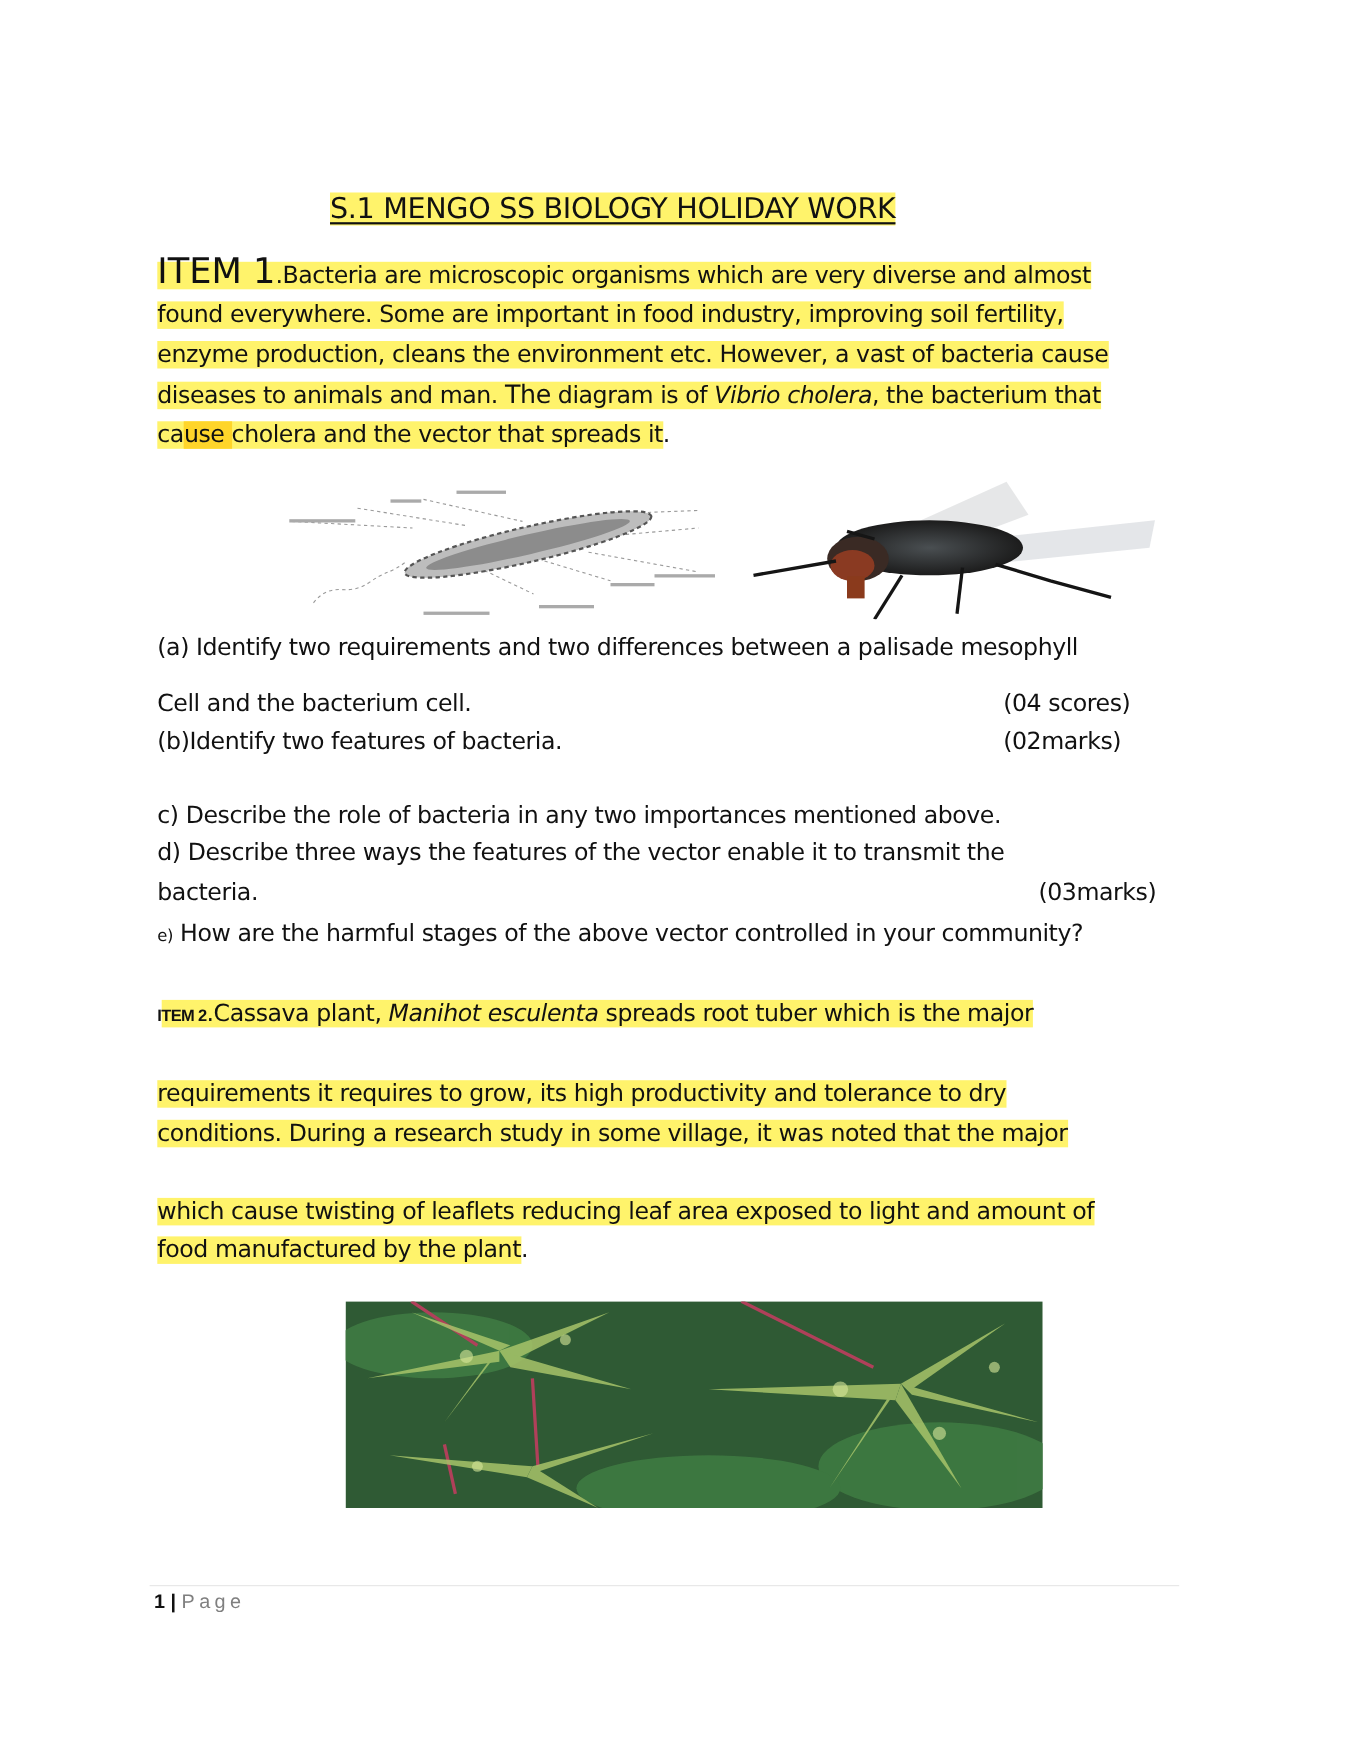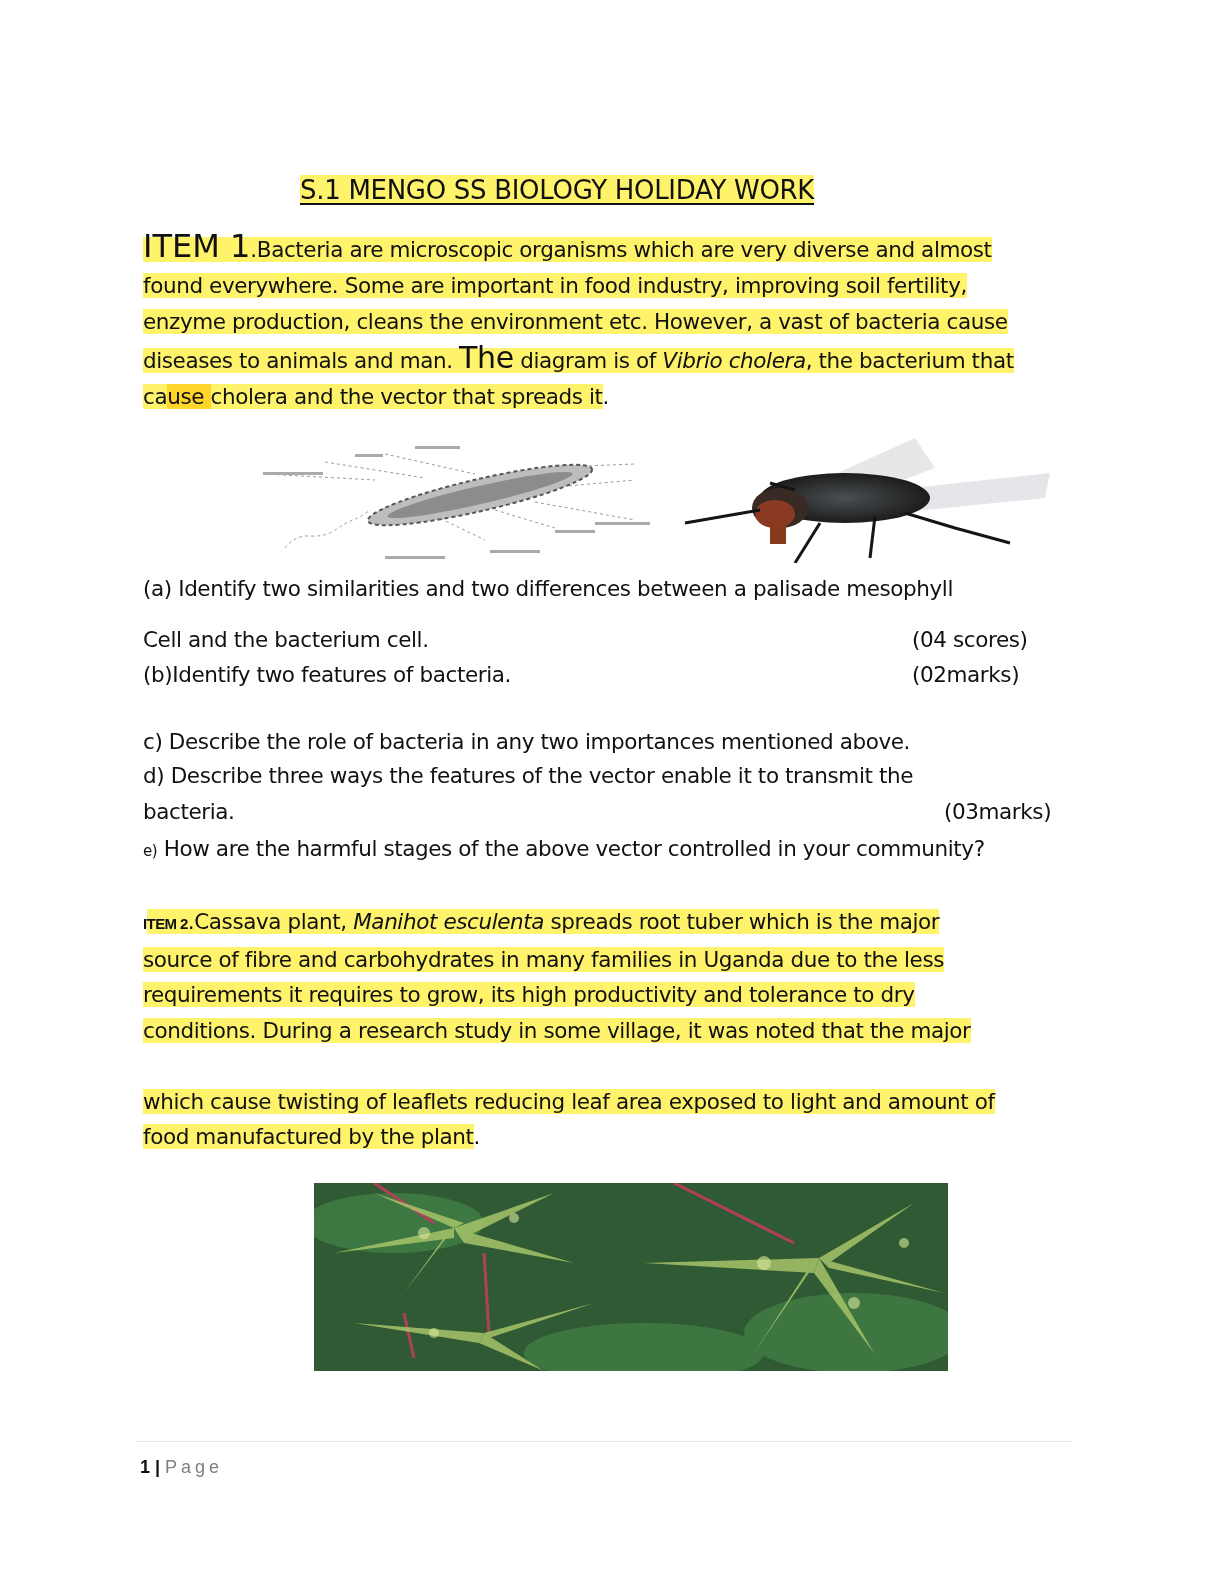--- a/index.html
+++ b/index.html
@@ -5,31 +5,31 @@
     html, body { margin: 0; padding: 0; background: #ffffff; }
     body { width: 1224px; height: 1584px; position: relative; overflow: hidden;
       font-family: "DejaVu Sans", sans-serif; color: #111; }
     .hl { background: #fff36b; }
     .hl2 { background: #ffd52a; }
     .title { position: absolute; left: 300px; top: 175px; font-size: 26px; letter-spacing: -0.3px;
       text-decoration: underline; text-decoration-thickness: 2px; text-underline-offset: 4px; }
     .para { position: absolute; left: 143px; font-size: 21.5px; letter-spacing: -0.4px; line-height: 36px; white-space: nowrap; }
     .item1 { top: 228px; }
     .item1 .big { font-size: 32px; letter-spacing: 0; }
-    .item1 .bigT { font-size: 30px; }
+    .item1 .bigT { font-size: 23px; }
     .q { position: absolute; left: 143px; font-size: 21.5px; letter-spacing: -0.4px; white-space: nowrap; }
     .score { position: absolute; font-size: 21.5px; letter-spacing: -0.4px; white-space: nowrap; }
     .smalle { font-size: 15px; }
     .item2 { top: 904px; line-height: 35.5px; }
     .item2 .lbl { font-family: "Liberation Sans", sans-serif; font-weight: bold; font-size: 15px; letter-spacing: -0.6px; }
     .fig-bact { position: absolute; left: 255px; top: 440px; width: 400px; height: 120px; }
     .fig-fly { position: absolute; left: 665px; top: 428px; width: 395px; height: 135px; }
     .fig-cassava { position: absolute; left: 314px; top: 1183px; width: 634px; height: 188px; overflow: hidden; }
     .footer-rule { position: absolute; left: 136px; top: 1441px; width: 936px; height: 1px; background: #e6e6e6; }
-    .footer { position: absolute; left: 140px; top: 1446px; font-family: "Liberation Sans", sans-serif; font-size: 18px; margin-top: 11px; }
+    .footer { position: absolute; left: 140px; top: 1446px; font-family: "Liberation Sans", sans-serif; font-size: 18px; }
     .footer .num { font-weight: bold; color: #111; }
     .footer .pg { color: #7f7f7f; letter-spacing: 4px; }
   </style>
 </head>
 <body>
 
 <div>
 
   <div class="title"><span class="hl">S.1 MENGO SS BIOLOGY HOLIDAY WORK</span></div>
 
@@ -85,35 +85,35 @@
       <g stroke="#151515" stroke-width="3" fill="none">
         <path d="M95 82 L20 95"></path>
         <path d="M155 95 L130 135"></path>
         <path d="M210 88 L205 130"></path>
         <path d="M240 85 L290 100 L345 115"></path>
         <path d="M105 55 L130 62"></path>
       </g>
     </svg>
   </div>
 
-  <div class="q" style="top:576px">(a) Identify two similarities and two differences between a palisade mesophyll</div>
+  <div class="q" style="top:576px">(a) Identify two requirements and two differences between a palisade mesophyll</div>
   <div class="q" style="top:627px">Cell and the bacterium cell.</div>
   <div class="score" style="left:912px; top:627px">(04 scores)</div>
   <div class="q" style="top:662px">(b)Identify two features of bacteria.</div>
   <div class="score" style="left:912px; top:662px">(02marks)</div>
 
   <div class="q" style="top:729px"> c) Describe the role of bacteria in any two importances mentioned above.</div>
   <div class="q" style="top:763px">d) Describe three ways the features of the vector enable it to transmit the</div>
   <div class="q" style="top:799px">bacteria.</div>
   <div class="score" style="left:944px; top:799px">(03marks)</div>
   <div class="q" style="top:836px"><span class="smalle">e)</span><span> How are the harmful stages of the above vector controlled in your community?</span></div>
 
   <div class="para item2">
     <span class="lbl">I</span><span class="hl"><span class="lbl">TEM 2</span><span>.Cassava plant, </span><i>Manihot esculenta</i><span> spreads root tuber which is the major</span></span><br>
-    <span class="hl">source of fibre and carbohydrates in many families in Uganda due to the less</span><br>
+    <br>
     <span class="hl">requirements it requires to grow, its high productivity and tolerance to dry</span><br>
     <span class="hl">conditions. During a research study in some village, it was noted that the major</span><br>
     <br>
     <span class="hl">which cause twisting of leaflets reducing leaf area exposed to light and amount of</span><br>
     <span class="hl">food manufactured by the plant</span><span>.</span>
   </div>
 
   <div class="fig-cassava">
     <svg width="634" height="188" viewBox="0 0 634 188">
       <rect width="634" height="188" fill="#2f5a34"></rect>

